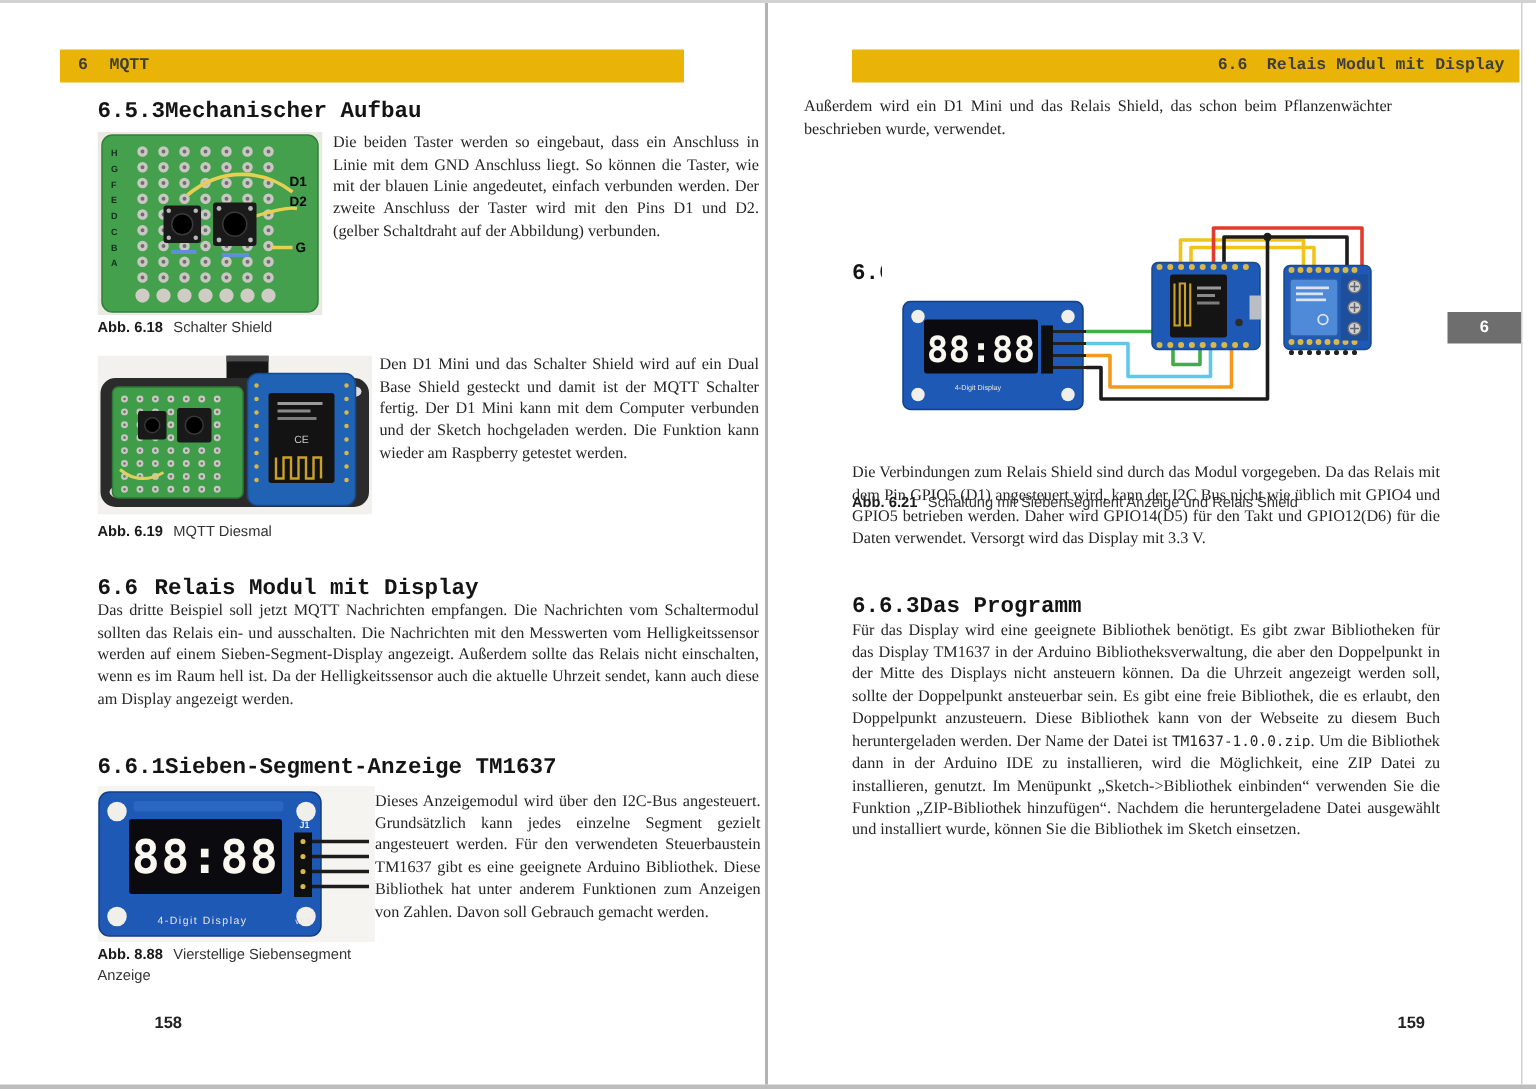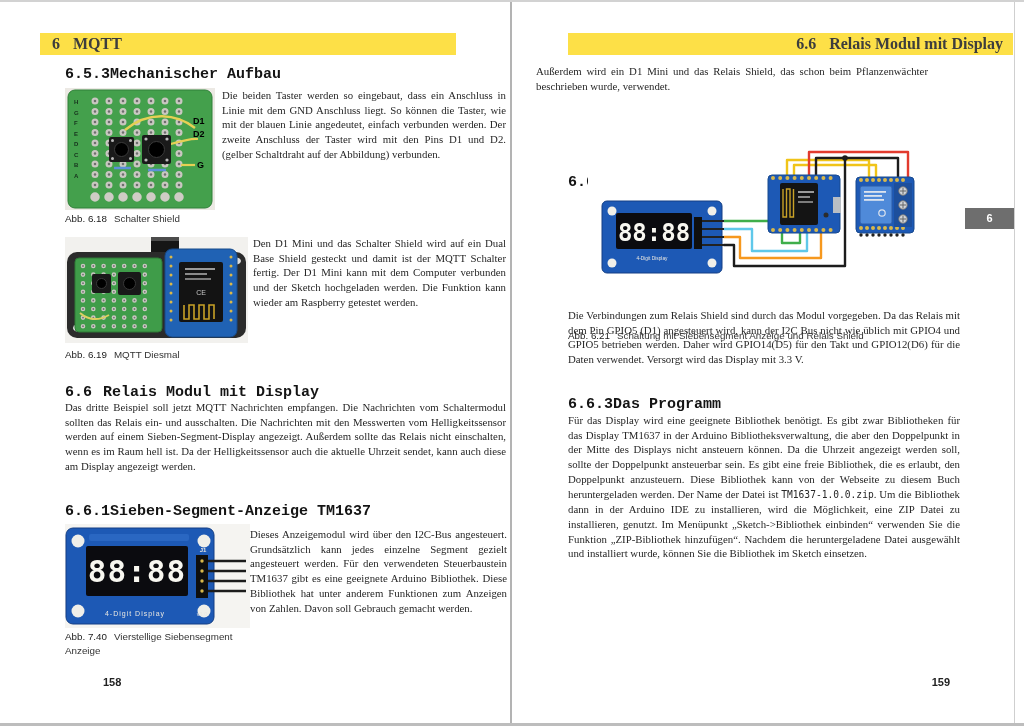--- a/index.html
+++ b/index.html
@@ -1,31 +1,31 @@
 <!DOCTYPE html>
 <html><head>
 <meta charset="utf-8">
 <style>
   html,body{margin:0;padding:0;background:#fff;}
   .page-root{position:relative;width:1024px;height:726px;background:#ffffff;overflow:hidden;
              font-family:"Liberation Serif",serif;}
   .abs{position:absolute;}
   .edge{background:#cfcfcf;}
-  .runhead{background:#fde047;height:22px;line-height:22px;
-           font-family:Liberation Serif, serif;font-weight:bold;
-           font-size:16px;color:#3d3d3d;box-sizing:border-box;}
+  .runhead{background:#eab308;height:22px;line-height:22px;
+           font-family:Liberation Mono, monospace;font-weight:bold;
+           font-size:11px;color:#3d3d3d;box-sizing:border-box;}
   .rh-num{display:inline-block;min-width:21px;}
   .rh-num-r{display:inline-block;margin-right:13px;}
   .heading{font-family:Liberation Mono, monospace;font-weight:bold;
            font-size:15px;color:#141414;white-space:nowrap;}
   .heading .num{display:inline-block;min-width:42px;}
   .body-text{font-size:10.8px;line-height:14.7px;color:#262626;text-align:justify;}
   .body-text p{margin:0 0 8px 0;}
   .caption{font-family:"Liberation Sans",sans-serif;font-size:9.8px;line-height:13.5px;color:#333;}
-  .caption .lab{font-weight:normal;margin-right:7px;color:#1a1a1a;}
+  .caption .lab{font-weight:bold;margin-right:7px;color:#1a1a1a;}
   .pagenum{font-family:"Liberation Sans",sans-serif;font-weight:bold;font-size:11px;color:#222;}
   .chapter-tab{background:#6e6e6e;color:#ffffff;text-align:center;
                font-family:"Liberation Sans",sans-serif;font-weight:bold;
                font-size:11px;line-height:21px;}
   .code{font-family:"DejaVu Sans Mono",monospace;font-size:9.6px;margin-top:14px;}
   .rowletter{font-family:"Liberation Sans",sans-serif;font-size:6px;font-weight:bold;fill:#16301c;}
   .ann{font-family:"Liberation Sans",sans-serif;font-size:9px;font-weight:bold;fill:#000;}
   .silk{font-family:"Liberation Sans",sans-serif;fill:#e9e7e1;}
   .seg{font-family:"DejaVu Sans Mono",monospace;font-weight:bold;fill:#f8f7f0;}
 </style>
@@ -164,21 +164,21 @@
     <text class="silk" x="138" y="28" text-anchor="middle" font-size="6" font-weight="bold">J1</text>
     <rect x="131" y="31" width="12" height="43" fill="#0f0f0f"></rect>
     <circle cx="137" cy="37" r="1.7" fill="#d9b84a"></circle>
     <circle cx="137" cy="47" r="1.7" fill="#d9b84a"></circle>
     <circle cx="137" cy="57" r="1.7" fill="#d9b84a"></circle>
     <circle cx="137" cy="67" r="1.7" fill="#d9b84a"></circle>
     <path d="M143,37H181 M143,47H181 M143,57H181 M143,67H181" stroke="#1c1c1c" stroke-width="2.4"></path>
   </svg>
 
   <div class="abs caption" style="left:65px;top:630px;width:192px;">
-    <span class="lab">Abb. 7.40</span><span>Vierstellige Siebensegment Anzeige</span>
+    <span class="lab">Abb. 8.88</span><span>Vierstellige Siebensegment Anzeige</span>
   </div>
 
   <div class="abs body-text" style="left:250px;top:527px;width:257px;">
     <p>Dieses Anzeigemodul wird über den I2C-Bus angesteuert. Grundsätzlich kann jedes einzelne Segment gezielt angesteuert werden. Für den verwendeten Steuerbaustein TM1637 gibt es eine geeignete Arduino Bibliothek. Diese Bibliothek hat unter anderem Funktionen zum Anzeigen von Zahlen. Davon soll Gebrauch gemacht werden.</p>
   </div>
 
   <div class="abs pagenum" style="left:65px;top:676px;margin-left:38px;">158</div>
 
   <div class="abs runhead" style="left:568px;top:33px;width:445px;padding-right:10px;text-align:right;">
     <span class="rh-num-r">6.6</span><span>Relais Modul mit Display</span>

